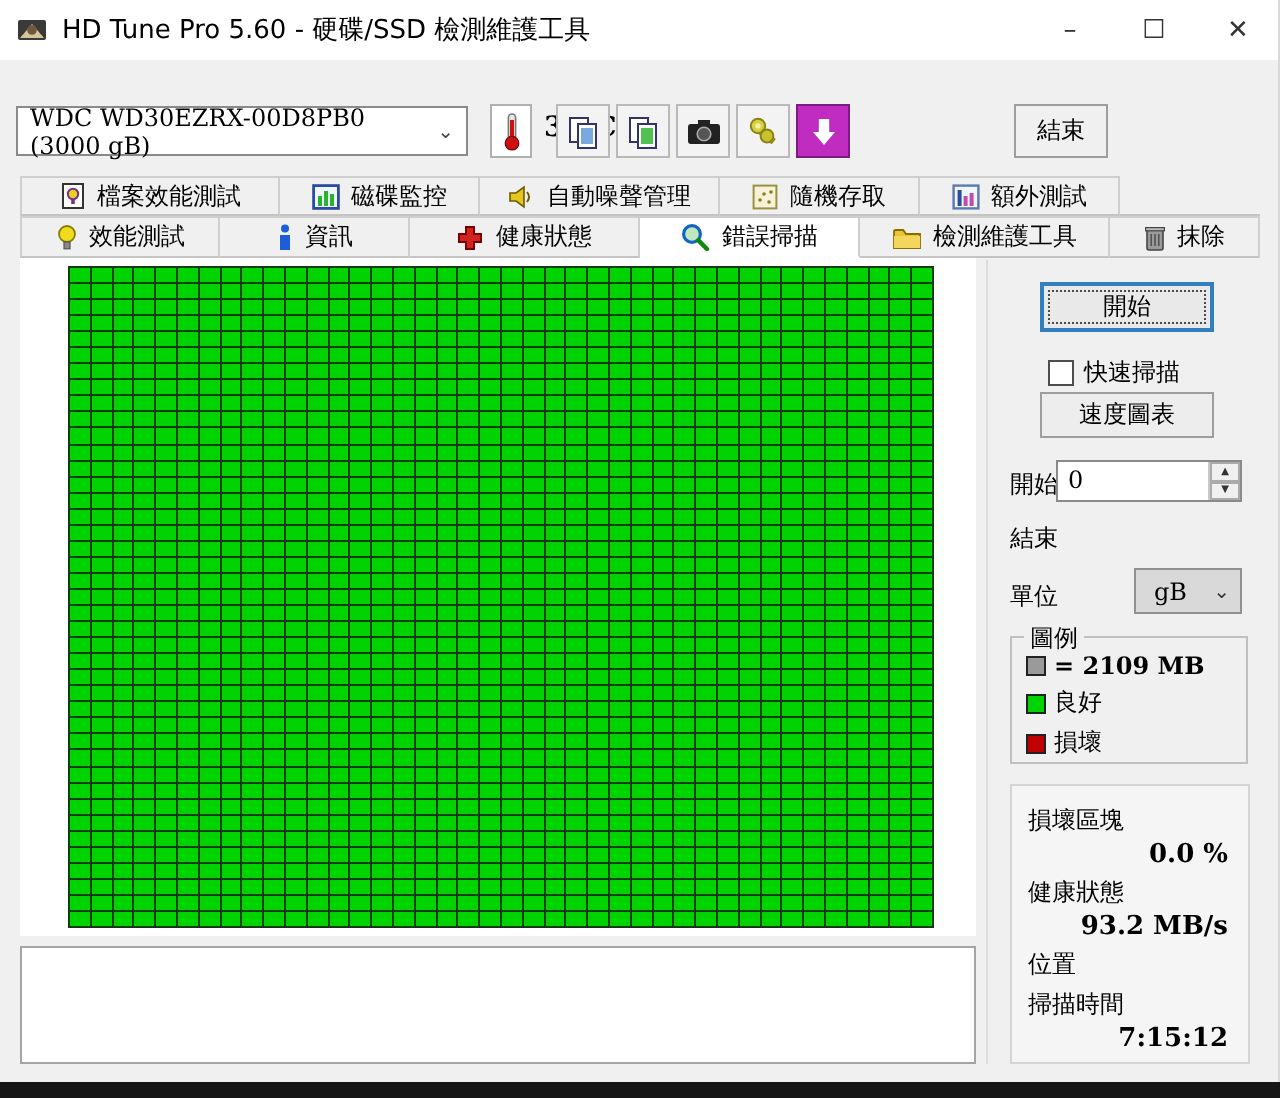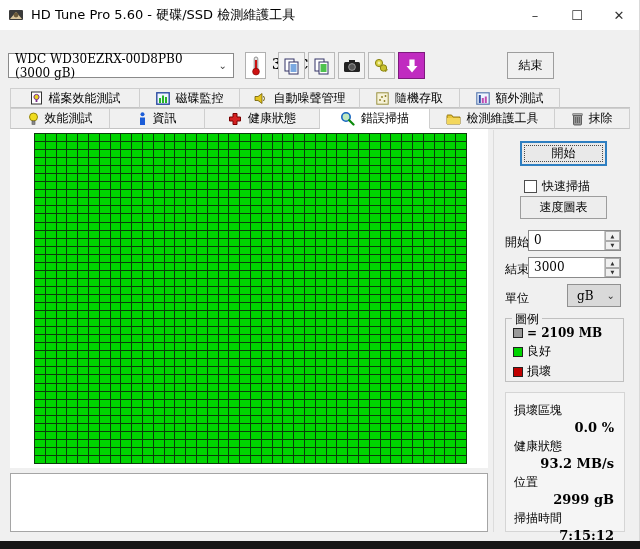--- a/index.html
+++ b/index.html
@@ -1899,27 +1899,20 @@
   <span class="field-label" style="top:234px">開始</span>
   <div class="spin-box" style="top:230px">
     <span class="val">0</span>
     <div class="spin-btns">
       <div>▲</div>
       <div>▼</div>
     </div>
   </div>
 
   <span class="field-label" style="top:261px">結束</span>
-  <div class="spin-box" style="top:257px">
-    <span class="val">3000</span>
-    <div class="spin-btns">
-      <div>▲</div>
-      <div>▼</div>
-    </div>
-  </div>
 
   <span class="field-label" style="top:290px">單位</span>
   <div class="unit-select">
     <span>gB</span>
     <span class="chev">⌄</span>
   </div>
 
   <div class="legend-box">
     <span class="legend-title">圖例</span>
     <div class="legend-row" style="margin-top:7px">
@@ -1935,19 +1928,18 @@
       <span>損壞</span>
     </div>
   </div>
 
   <div class="stats-box">
     <div class="stat-label">損壞區塊</div>
     <div class="stat-value">0.0 %</div>
     <div class="stat-label">健康狀態</div>
     <div class="stat-value">93.2 MB/s</div>
     <div class="stat-label">位置</div>
-    <div class="stat-value">2999 gB</div>
     <div class="stat-label">掃描時間</div>
     <div class="stat-value">7:15:12</div>
   </div>
 
 </div>
 <div class="desktop-strip"></div>
 
 </body></html>

